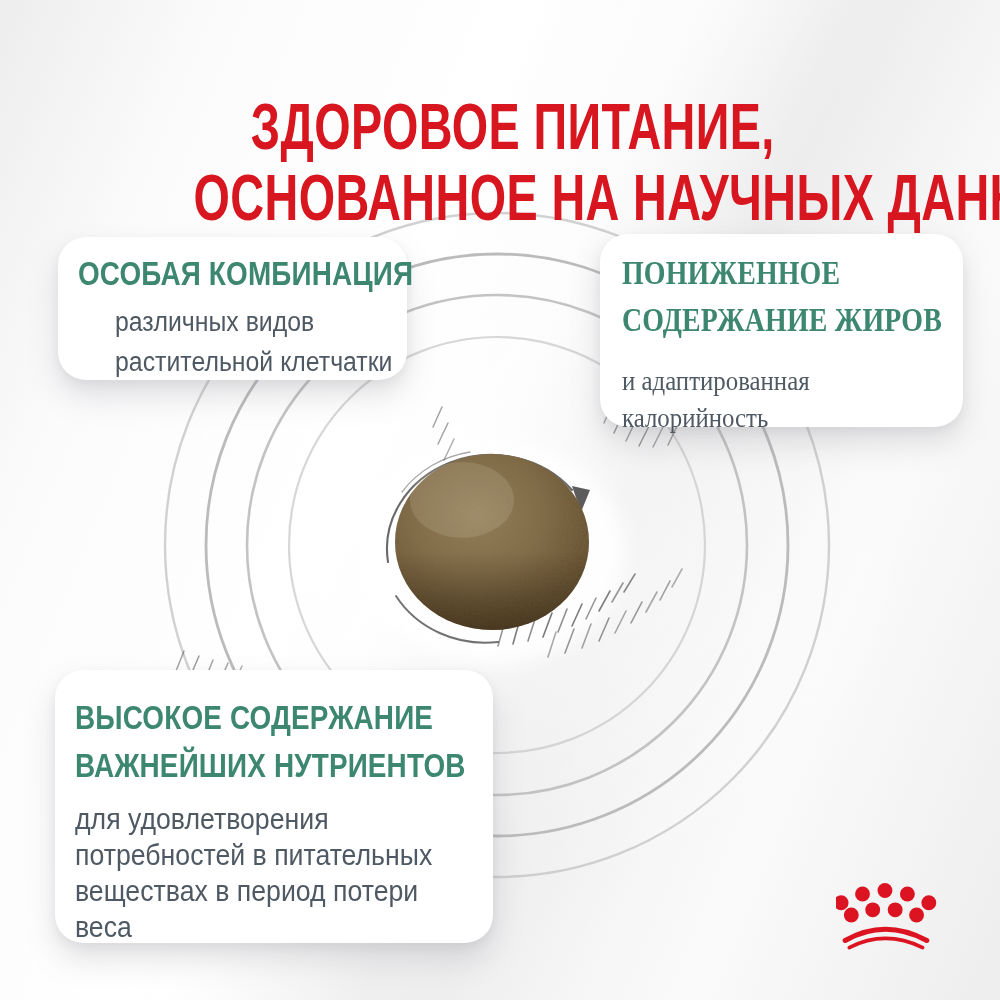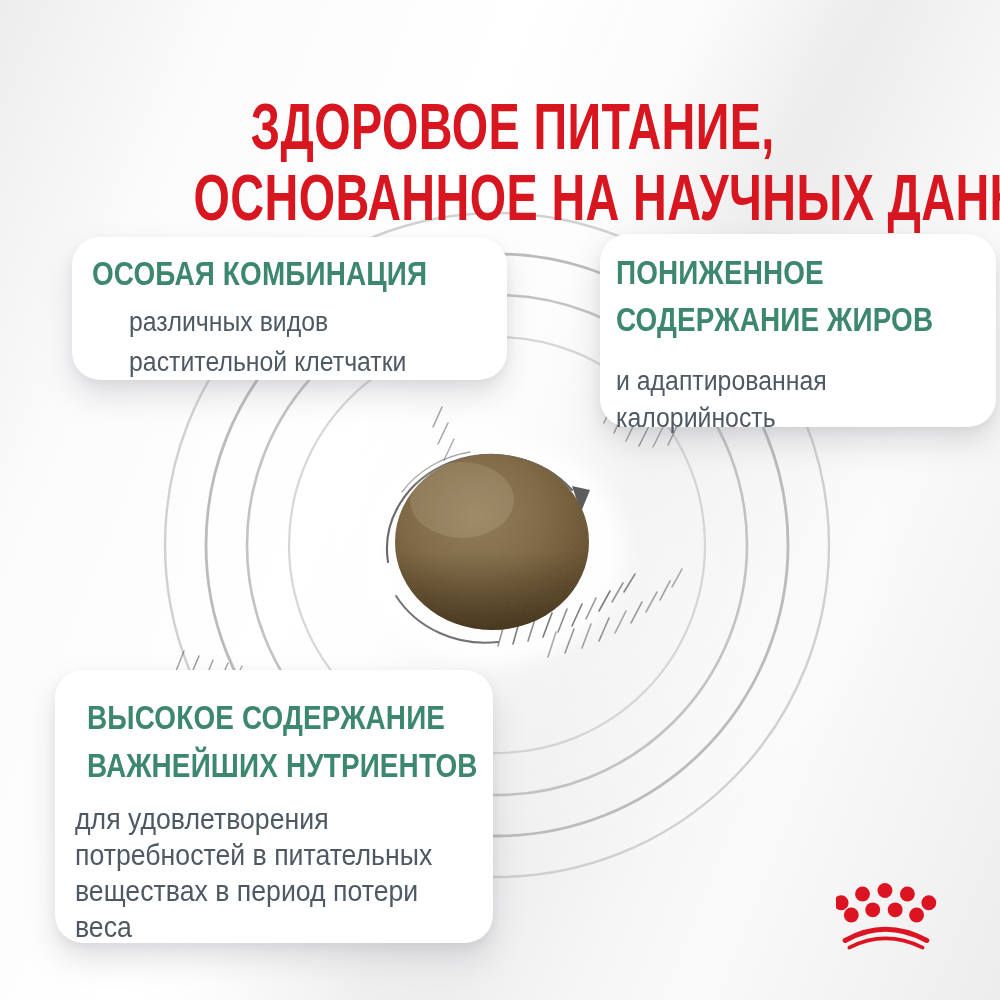--- a/index.html
+++ b/index.html
@@ -26,27 +26,27 @@
   
   .card{
     position:absolute;background:#ffffff;border-radius:28px;
     box-shadow:0 16px 30px rgba(125,125,130,.22), 0 4px 10px rgba(140,140,145,.12);
     box-sizing:border-box;
   }
   .card h2{margin:0;color:#3d8770;font-weight:700;font-size:34px;line-height:46px;letter-spacing:.2px;}
   .card h2 .hline{display:block;white-space:nowrap;transform:scaleX(.82);transform-origin:0 50%;}
   .card p{margin:6px 0 0 0;color:#4e5963;font-weight:400;}
   .card p .bline{display:block;white-space:nowrap;transform:scaleX(.92);transform-origin:0 50%;}
-  .card1{left:72px;top:237px;width:435px;height:143px;padding:13px 26px 0 20px;}
+  .card1{left:58px;top:237px;width:349px;height:143px;padding:13px 26px 0 20px;}
   .card1 p{font-size:27px;line-height:40px;margin-left:37px;}
-  .card2{left:600px;top:234px;width:396px;height:193px;padding:15px 18px 0 16px;}
+  .card2{left:600px;top:234px;width:363px;height:193px;padding:15px 18px 0 22px;font-family:Liberation Serif, serif;}
   .card2 h2{line-height:47px;}
   .card2 p{font-size:27px;line-height:37px;margin-top:20px;}
   .card3{left:55px;top:670px;width:438px;height:273px;padding:23px 18px 0 20px;}
-  .card3 h2{line-height:48px;margin-left:12px;}
+  .card3 h2{line-height:48px;}
   .card3 p{font-size:29px;line-height:36px;margin-top:12px;}
 </style>
 </head>
 <body>
 
 <div class="stage">
 
   <svg class="layer" viewBox="0 0 1000 1000" aria-hidden="true">
     <g fill="none">
       <circle cx="497" cy="545" r="208" stroke="#c9c9ca" stroke-width="2.2" opacity="0.75"></circle>

